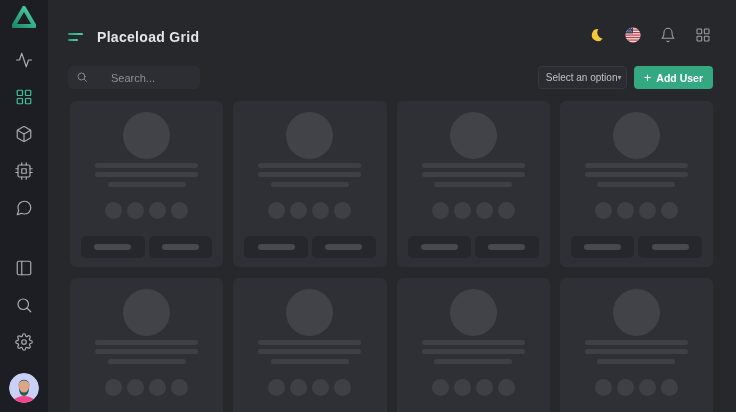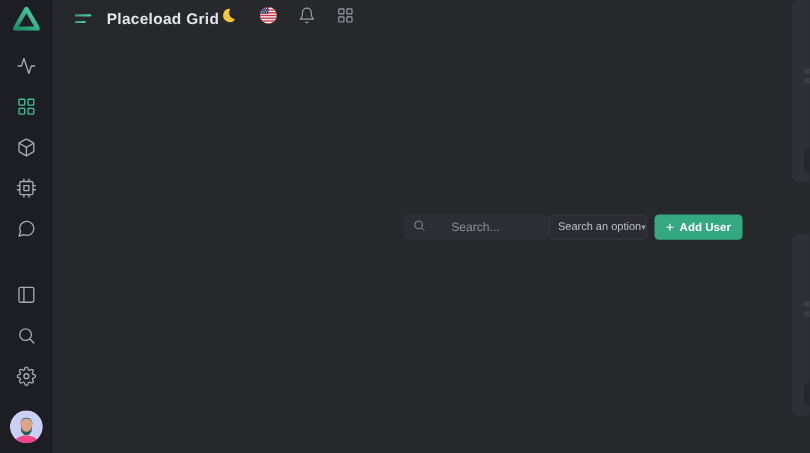--- a/index.html
+++ b/index.html
@@ -23,21 +23,21 @@
   .nav-bottom { margin-top:auto; display:flex; flex-direction:column; align-items:center; gap:17px; }
   .icon-btn {
     width:20px; height:20px; color:#a9abb0;
     display:flex; align-items:center; justify-content:center; cursor:pointer;
   }
   .icon-btn svg { width:18px; height:18px; fill:none; stroke:currentColor; stroke-width:1.6; stroke-linecap:round; stroke-linejoin:round; }
   .icon-btn.active { color:#3ec39a; }
   .avatar { width:30px; height:30px; border-radius:50%; overflow:hidden; cursor:pointer; margin-top:2px; }
 
   
-  .main { flex:1; display:flex; flex-direction:row; min-width:0; }
+  .main { flex:1; display:flex; flex-direction:column; min-width:0;margin-top:20px; }
 
   header {
     height:33px; flex-shrink:0;
     display:flex; align-items:center;
     padding:0 23px 0 20px;
   }
   .hamburger { width:16px; height:12px; display:flex; flex-direction:column; justify-content:center; gap:4px; cursor:pointer; }
   .hamburger .bar { height:2px; border-radius:2px; background:linear-gradient(90deg,#2d9b7a,#4fd2a5); }
   .hamburger .bar1 { width:15px; }
   .hamburger .bar2 { width:10px; }
@@ -298,21 +298,21 @@
         <span>
           <svg viewBox="0 0 24 24" width="12" height="12">
               <circle cx="11" cy="11" r="7"></circle>
               <line x1="21" y1="21" x2="16.65" y2="16.65"></line>
             </svg>
         </span>
         <input type="text" placeholder="Search..." style="">
       </div>
       <div class="toolbar-right">
         <div class="select">
-          <span class="select-label">Search an option</span>
+          <span class="select-label">Select an option</span>
           <span class="chev">▾</span>
         </div>
         <button class="btn-add">
           <span class="plus">+</span>
           <span>Add User</span>
         </button>
       </div>
     </div>
 
     <div class="cards">

